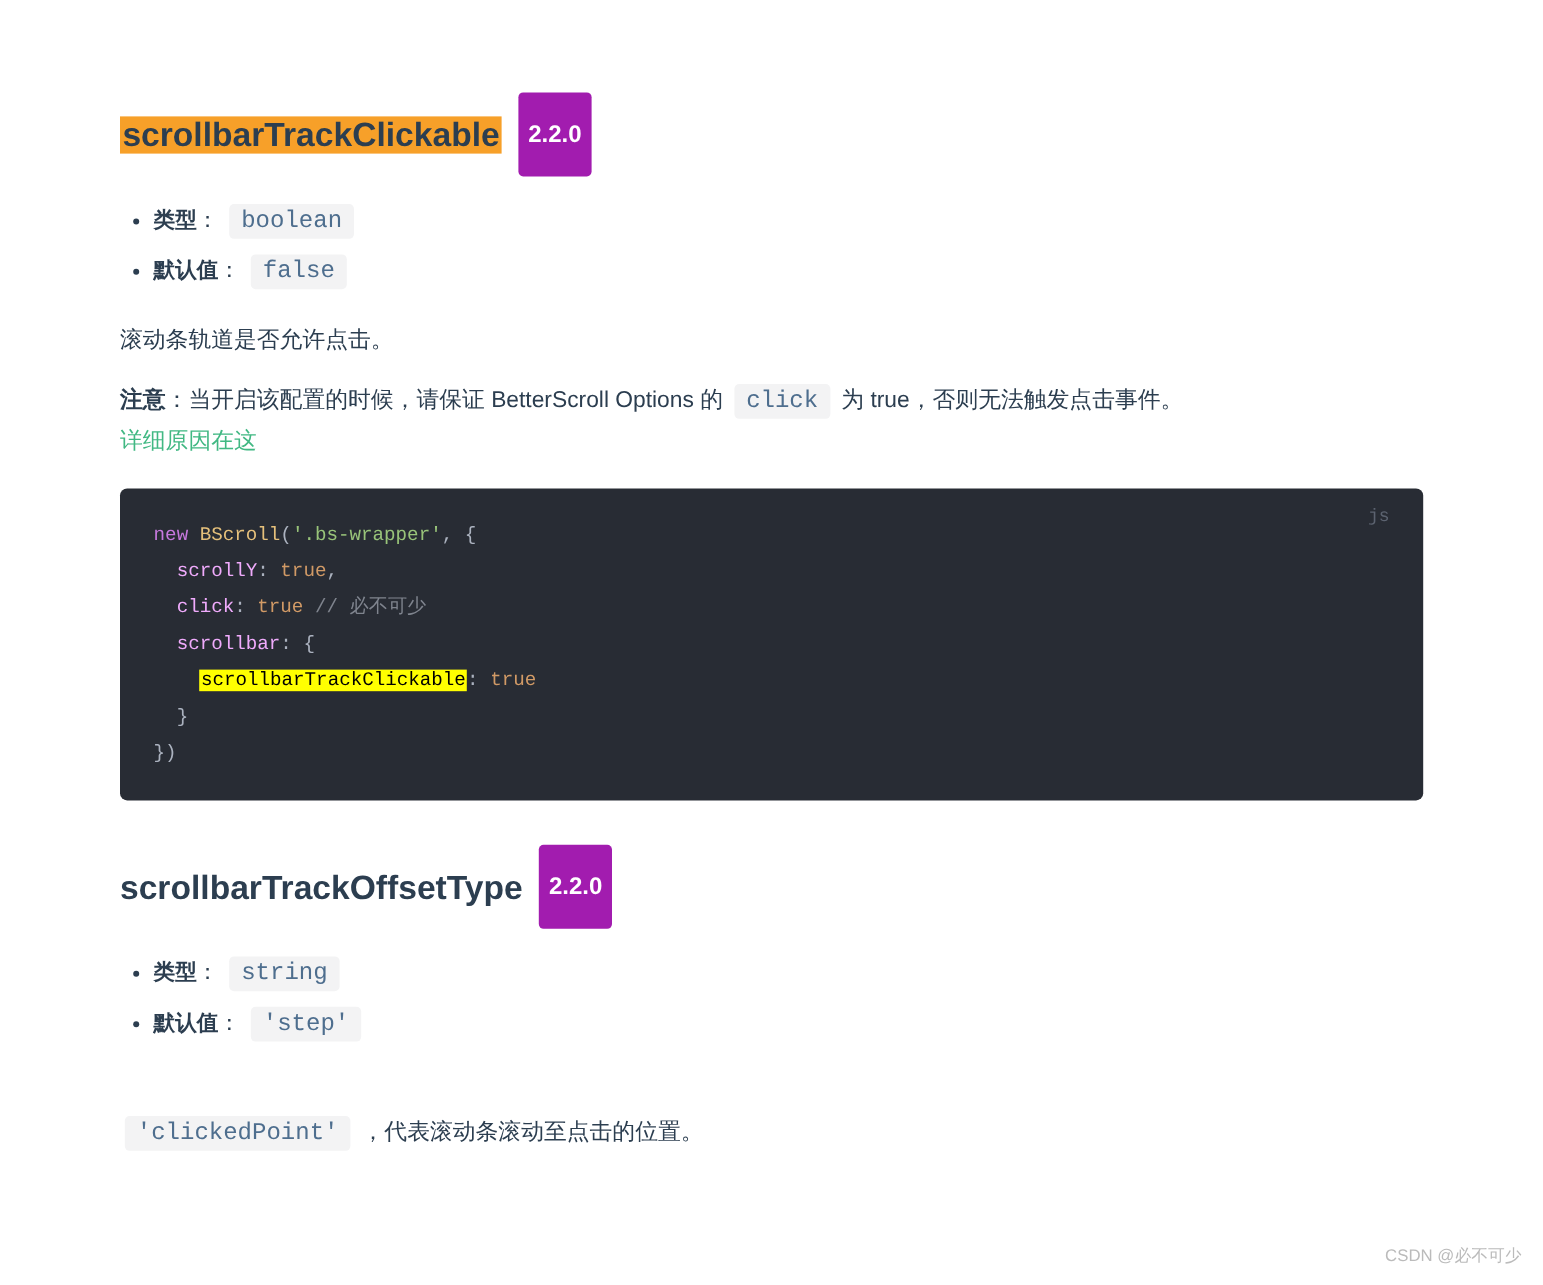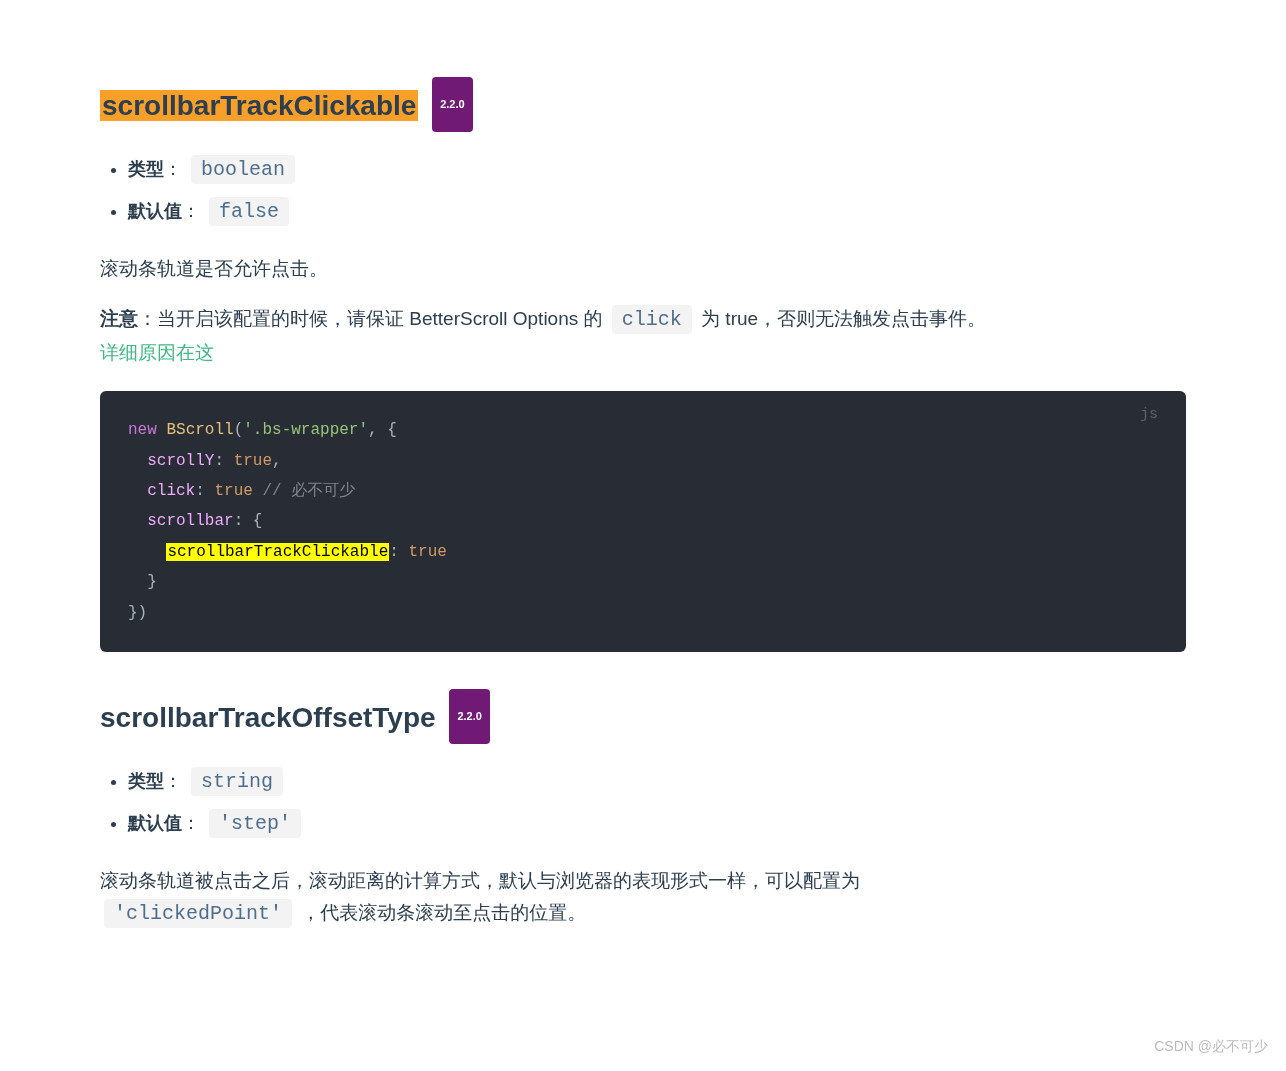--- a/index.html
+++ b/index.html
@@ -19,23 +19,23 @@
     color: #2c3e50;
   }
   .hl-title {
     background: #f39c12;
     background: #f7a029;
     color: #2c3e50;
     padding: 0 2px;
   }
   .version-badge {
     display: inline-block;
-    background: #701a75;
+    background: #a21caf;
     color: #fff;
-    font-size: 11px;
+    font-size: 20px;
     font-weight: 600;
     padding: 18px 8px;
     border-radius: 4px;
     vertical-align: middle;
     margin-left: 6px;
     position: relative;
     top: -3px;
   }
   ul.props {
     margin: 10px 0 24px 0;
@@ -143,18 +143,17 @@
     <span class="label-strong">类型</span>：
     <code class="inline">string</code>
   </li>
   <li>
     <span class="label-strong">默认值</span>：
     <code class="inline">'step'</code>
   </li>
 </ul>
 
 <p class="para">
-  <span>滚动条轨道被点击之后，滚动距离的计算方式，默认与浏览器的表现形式一样，可以配置为 </span>
   <br>
   <code class="inline">'clickedPoint'</code><span> ，代表滚动条滚动至点击的位置。</span>
 </p>
 
 <div class="watermark">CSDN @必不可少</div>
 
 </body></html>

